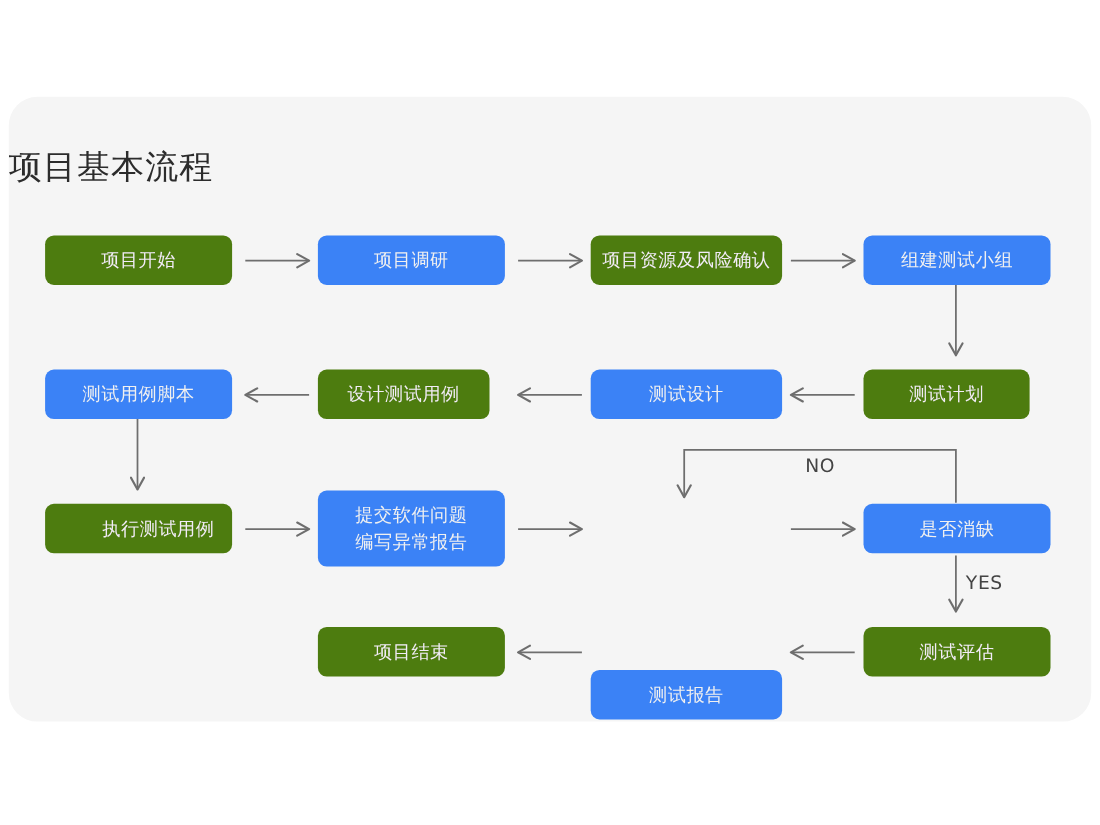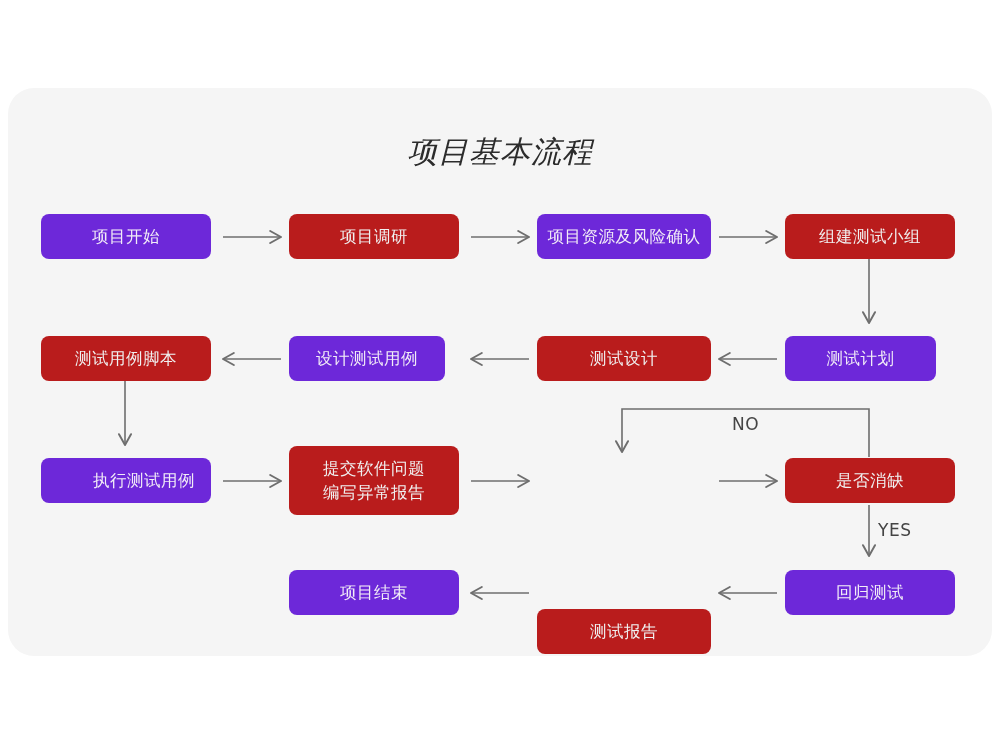--- a/index.html
+++ b/index.html
@@ -29,47 +29,46 @@
     height: 568px;
     background: #f5f5f5;
     border-radius: 26px;
   }
 
   #diagram-title {
     position: absolute;
     left: 0;
     top: 44px;
     width: 984px;
-    text-align: center;
+    text-align: left;
     font-size: 30px;
     color: #2c2c2c;
     letter-spacing: 1px;
     font-weight: 400;
-    font-style: italic;
   }
 
   .node {
     position: absolute;
     box-sizing: border-box;
     border-radius: 8px;
     display: flex;
     align-items: center;
     justify-content: center;
     text-align: center;
     font-size: 16.5px;
     line-height: 24px;
     letter-spacing: 0.5px;
     user-select: none;
   }
   .node.purple {
-    background: #6d28d9;
+    background: #4d7c0f;
     color: #f2ecf7;
   }
   .node.gray {
-    background: #b91c1c;
+    background: #3b82f6;
     color: #f0f0f0;
   }
   .node .node-label {
     white-space: pre-line;
     padding: 0 6px;
   }
 
   .conn {
     position: absolute;
     pointer-events: none;
@@ -181,17 +180,17 @@
 
     <div class="node purple" style="left:281px;top:482px;width:170px;height:45px;">
       <span class="node-label">项目结束</span>
     </div>
 
     <div class="node gray" style="left:529px;top:482px;width:174px;height:45px;margin-top:39px;">
       <span class="node-label">测试报告</span>
     </div>
 
     <div class="node purple" style="left:777px;top:482px;width:170px;height:45px;">
-      <span class="node-label">回归测试</span>
+      <span class="node-label">测试评估</span>
     </div>
 
   </div>
 </div>
 
 </body></html>

